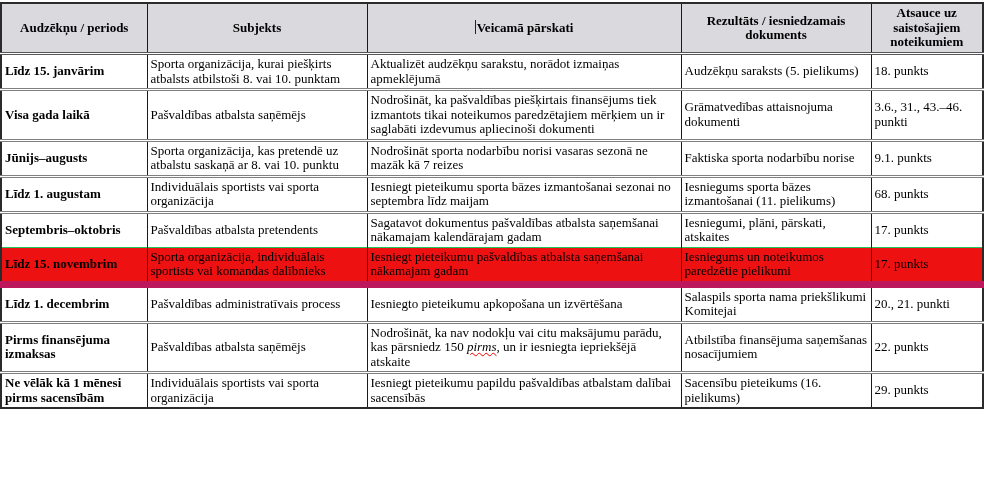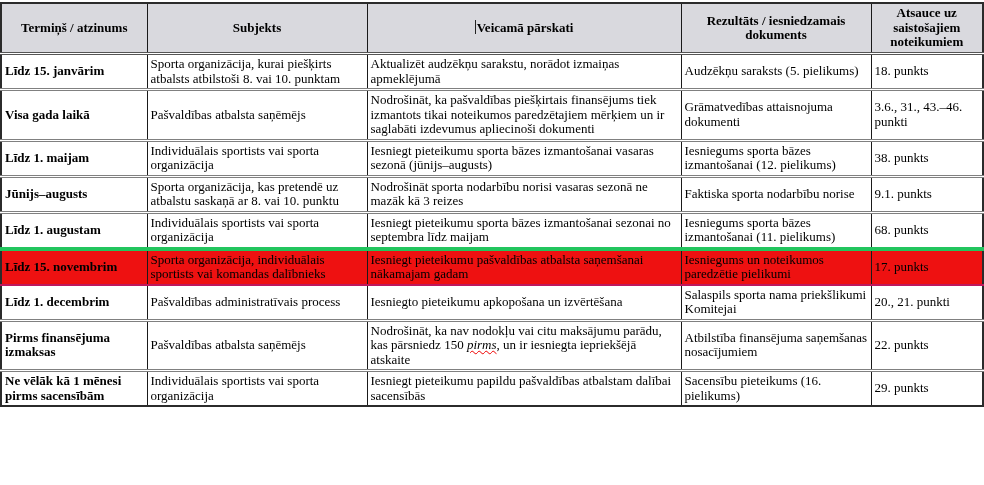--- a/index.html
+++ b/index.html
@@ -47,22 +47,22 @@
     height: 44px;
     border-bottom: 3px double #555;
     font-size: 13px;
   }
   tbody tr { border-top: 3px double #808080; }
   tbody tr:first-child { border-top: none; margin-left: 44px; }
   tbody td.cell-term { font-weight: bold; }
   tbody td { background: #ffffff; }
 
   tr.highlight td { background: #ee1111; }
-  tr.highlight { border-top: 4px solid #22c55e; }
-  tr.highlight + tr { border-top: 2px solid #be185d; }
+  tr.highlight { border-top: 1px solid #22c55e; }
+  tr.highlight + tr { border-top: 7px solid #be185d; }
 
   .caret {
     display: inline-block;
     width: 1px;
     height: 14px;
     background: #222;
     vertical-align: -2px;
     margin-right: 1px;
   }
   .euro {
@@ -90,21 +90,21 @@
     <colgroup>
       <col class="c1">
         <col class="c2">
         <col class="c3">
         <col class="c4">
         <col class="c5">
     </colgroup>
     <thead>
       <tr>
         <th>
-          <span>Termiņš / atzinums</span>
+          <span>Audzēkņu / periods</span>
         </th>
         <th>
           <span>Subjekts</span>
         </th>
         <th>
           <span class="caret"></span><span>Veicamā pārskati</span>
         </th>
         <th>
           <span>Rezultāts / iesniedzamais dokuments</span>
         </th>
@@ -122,39 +122,39 @@
           <td class="cell-reference">18. punkts</td>
         </tr>
         <tr>
           <td class="cell-term">Visa gada laikā</td>
           <td class="cell-subject">Pašvaldības atbalsta saņēmējs</td>
           <td class="cell-action">Nodrošināt, ka pašvaldības piešķirtais finansējums tiek izmantots tikai noteikumos paredzētajiem mērķiem un ir saglabāti izdevumus apliecinoši dokumenti</td>
           <td class="cell-result">Grāmatvedības attaisnojuma dokumenti</td>
           <td class="cell-reference">3.6., 31., 43.–46. punkti</td>
         </tr>
         <tr>
-          <td class="cell-term">Līdz 1. maijam</td>
-          <td class="cell-subject">Individuālais sportists vai sporta organizācija</td>
-          <td class="cell-action">Iesniegt pieteikumu sporta bāzes izmantošanai vasaras sezonā (jūnijs–augusts)</td>
-          <td class="cell-result">Iesniegums sporta bāzes izmantošanai (12. pielikums)</td>
-          <td class="cell-reference">38. punkts</td>
-        </tr>
-        <tr>
           <td class="cell-term">Jūnijs–augusts</td>
           <td class="cell-subject">Sporta organizācija, kas pretendē uz atbalstu saskaņā ar 8. vai 10. punktu</td>
-          <td class="cell-action">Nodrošināt sporta nodarbību norisi vasaras sezonā ne mazāk kā 3 reizes</td>
+          <td class="cell-action">Nodrošināt sporta nodarbību norisi vasaras sezonā ne mazāk kā 7 reizes</td>
           <td class="cell-result">Faktiska sporta nodarbību norise</td>
           <td class="cell-reference">9.1. punkts</td>
         </tr>
         <tr>
           <td class="cell-term">Līdz 1. augustam</td>
           <td class="cell-subject">Individuālais sportists vai sporta organizācija</td>
           <td class="cell-action">Iesniegt pieteikumu sporta bāzes izmantošanai sezonai no septembra līdz maijam</td>
           <td class="cell-result">Iesniegums sporta bāzes izmantošanai (11. pielikums)</td>
           <td class="cell-reference">68. punkts</td>
+        </tr>
+        <tr>
+          <td class="cell-term">Septembris–oktobris</td>
+          <td class="cell-subject">Pašvaldības atbalsta pretendents</td>
+          <td class="cell-action">Sagatavot dokumentus pašvaldības atbalsta saņemšanai nākamajam kalendārajam gadam</td>
+          <td class="cell-result">Iesniegumi, plāni, pārskati, atskaites</td>
+          <td class="cell-reference">17. punkts</td>
         </tr>
         <tr class="highlight">
           <td class="cell-term">Līdz 15. novembrim</td>
           <td class="cell-subject">Sporta organizācija, individuālais sportists vai komandas dalībnieks</td>
           <td class="cell-action">Iesniegt pieteikumu pašvaldības atbalsta saņemšanai nākamajam gadam</td>
           <td class="cell-result">Iesniegums un noteikumos paredzētie pielikumi</td>
           <td class="cell-reference">17. punkts</td>
         </tr>
         <tr>
           <td class="cell-term">Līdz 1. decembrim</td>

